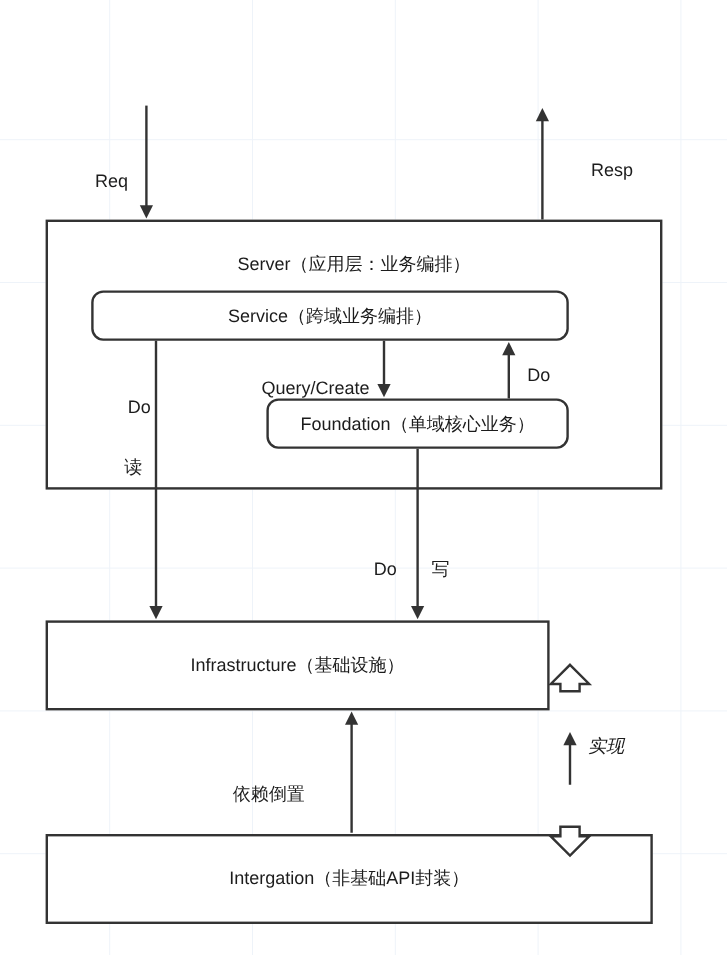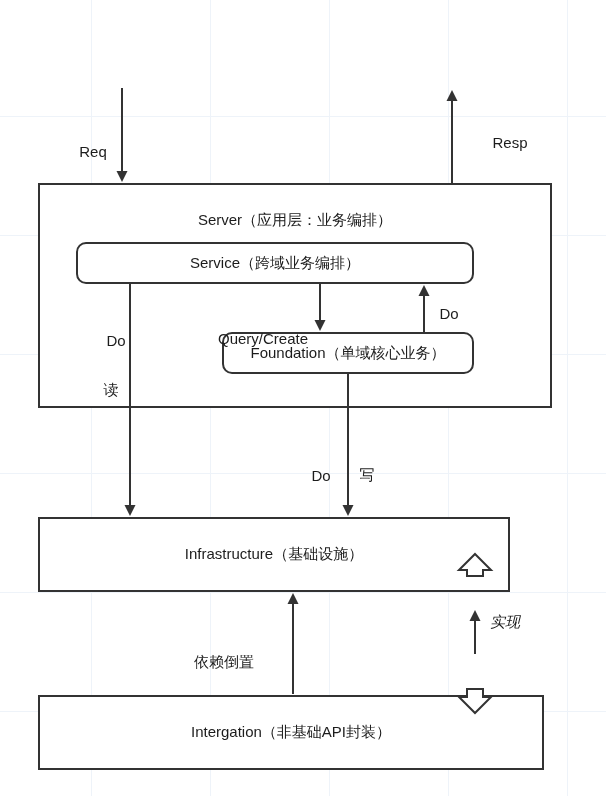--- a/index.html
+++ b/index.html
@@ -78,35 +78,35 @@
   </div>
 
   <div class="box rounded" style="left:222px; top:332px; width:252px; height:42px;">
     <span>Foundation（单域核心业务）</span>
   </div>
 
   <div class="box rounded" style="left:76px; top:242px; width:398px; height:42px;">
     <span>Service（跨域业务编排）</span>
   </div>
 
-  <div class="box" style="left:38px; top:517px; width:472px; height:75px;">
+  <div class="box" style="left:38px; top:517px; width:420px; height:75px;">
     <span>Infrastructure（基础设施）</span>
   </div>
 
   <div class="box" style="left:38px; top:695px; width:506px; height:75px;">
     <span>Intergation（非基础API封装）</span>
   </div>
 
 
 
   <div class="edge-label" style="left:93px;  top:139px;">Req</div>
   <div class="edge-label" style="left:510px; top:130px;">Resp</div>
   <div class="edge-label" style="left:116px; top:328px;">Do</div>
   <div class="edge-label" style="left:111px; top:378px;">读</div>
-  <div class="edge-label" style="left:263px; top:326px;">Query/Create</div>
+  <div class="edge-label" style="left:263px; top:312px;">Query/Create</div>
   <div class="edge-label" style="left:449px; top:301px;">Do</div>
   <div class="edge-label" style="left:321px; top:463px;">Do</div>
   <div class="edge-label" style="left:367px; top:463px;">写</div>
   <div class="edge-label" style="left:224px; top:650px;text-align:center;">依赖倒置</div>
   <div class="edge-label" style="left:505px; top:610px;font-style:italic;">实现</div>
 
   <svg class="arrows" viewBox="0 0 606 796">
 
     <path class="line" d="M122 88 L122 172"></path>
     <path class="head" d="M122 182 L116.5 171 L127.5 171 Z"></path>

